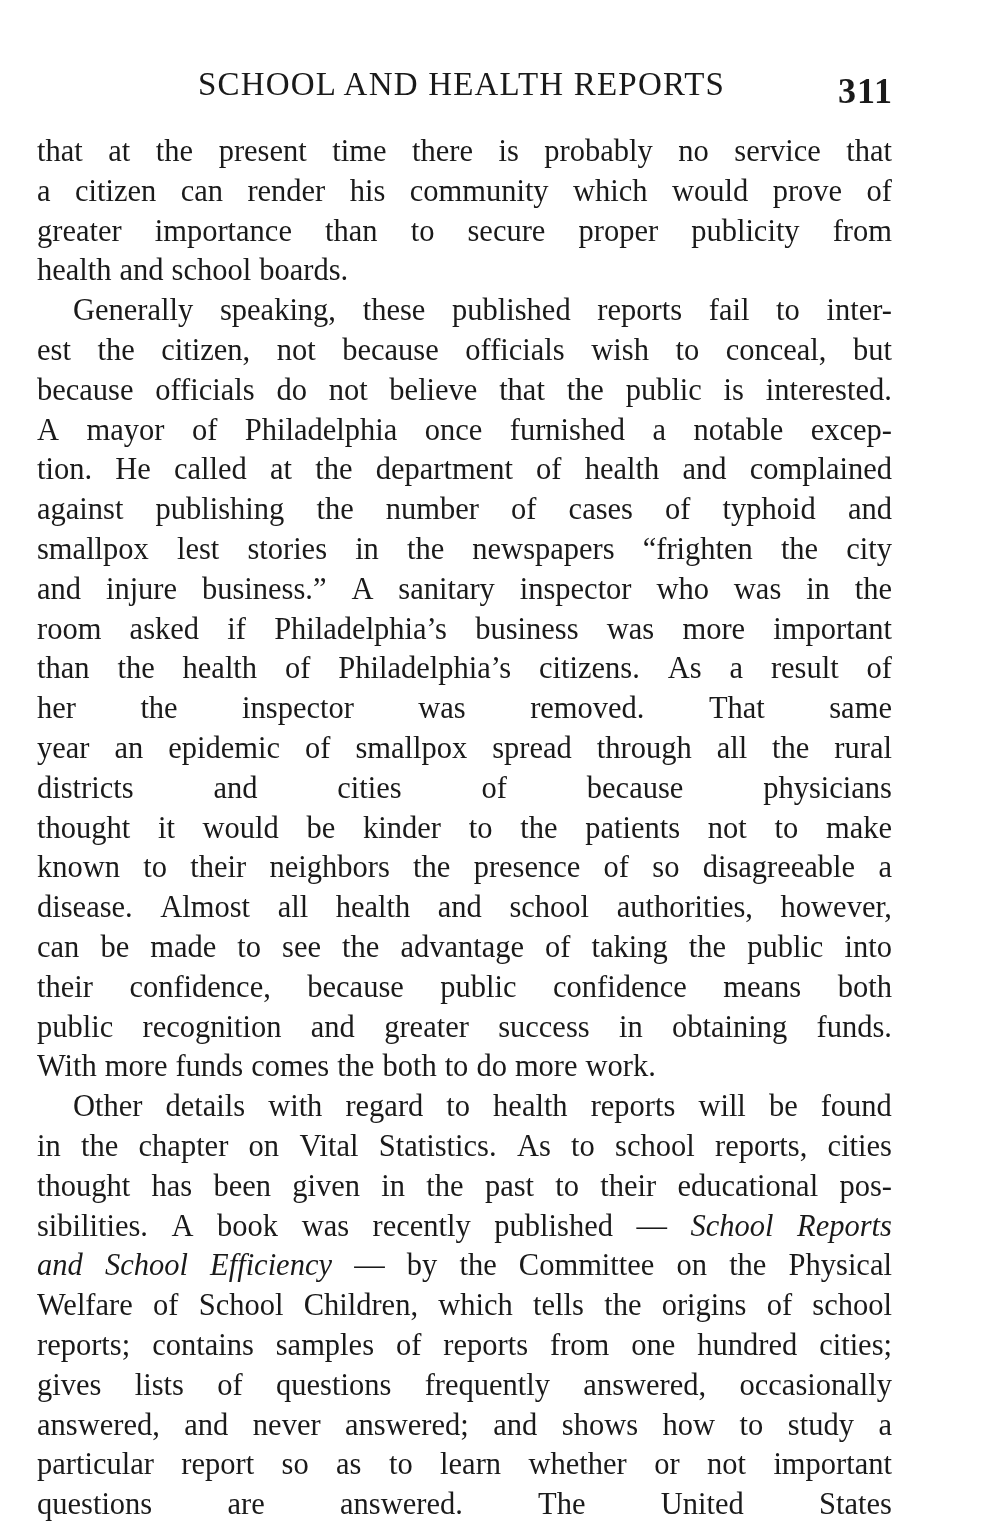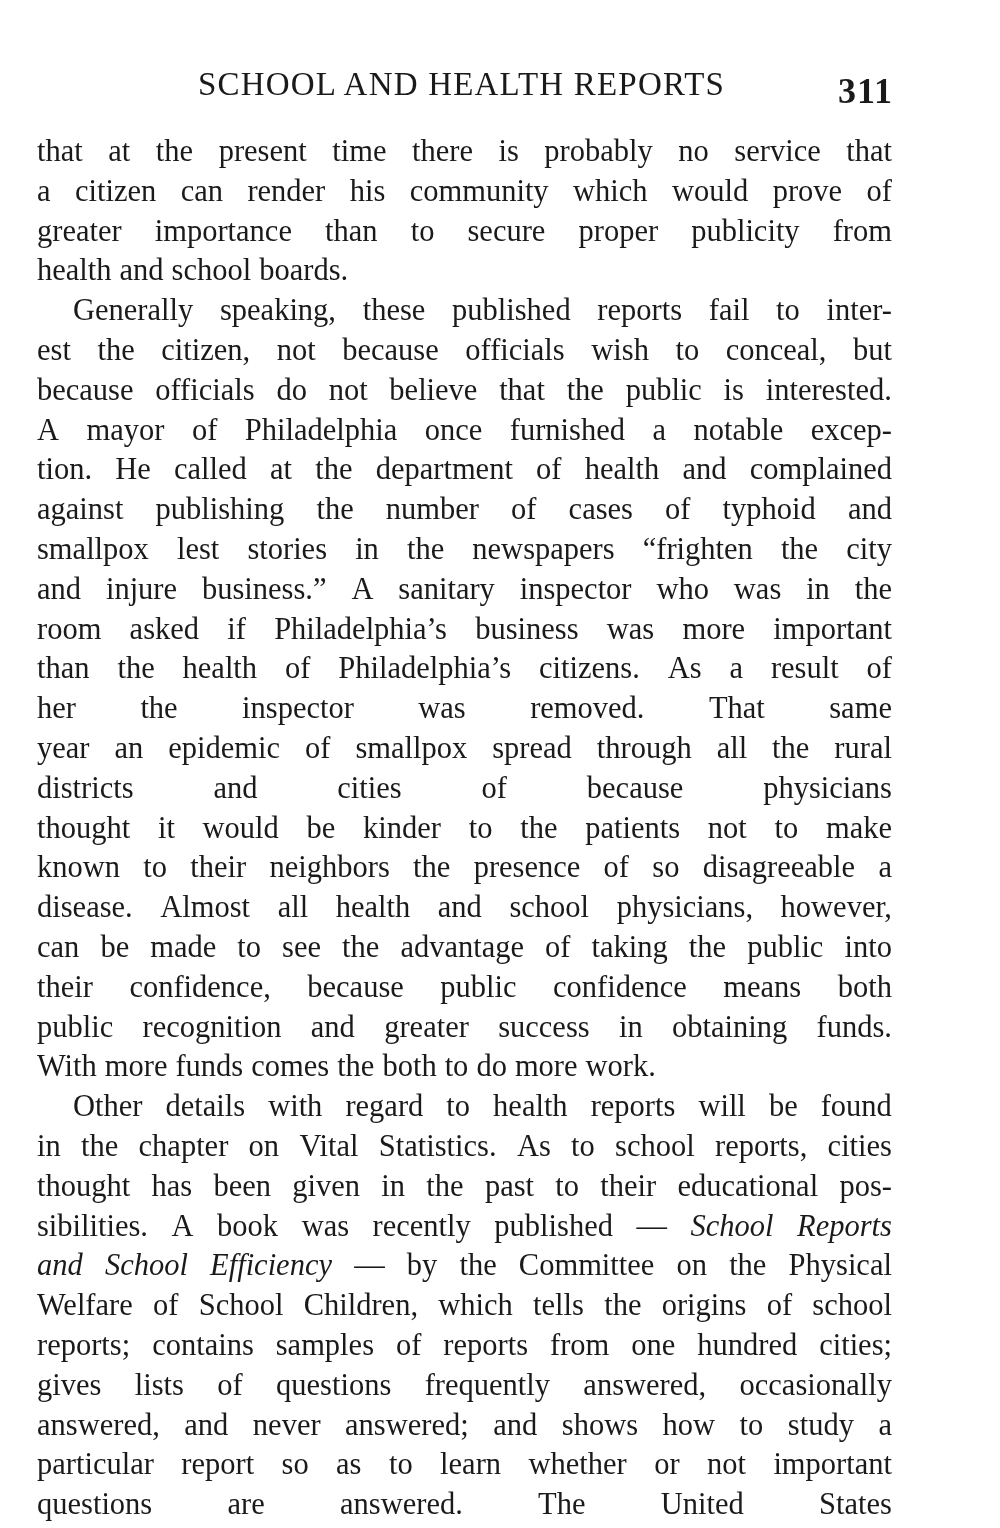--- a/index.html
+++ b/index.html
@@ -232,21 +232,21 @@
         <span>disagreeable</span>
         <span>a</span>
       </div>
       <div class="line">
         <span>disease.</span>
         <span>Almost</span>
         <span>all</span>
         <span>health</span>
         <span>and</span>
         <span>school</span>
-        <span>physicians,</span>
+        <span>authorities,</span>
         <span>however,</span>
       </div>
       <div class="line">
         <span>can</span>
         <span>be</span>
         <span>made</span>
         <span>to</span>
         <span>see</span>
         <span>the</span>
         <span>advantage</span>

